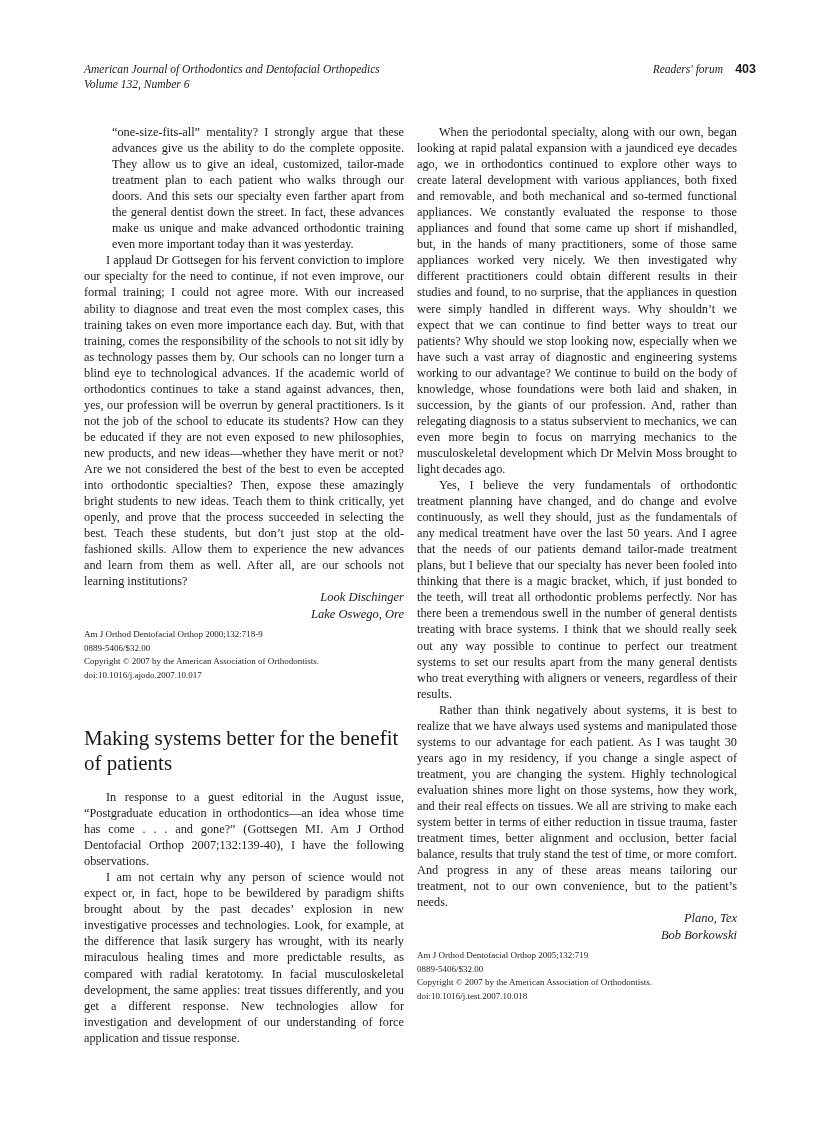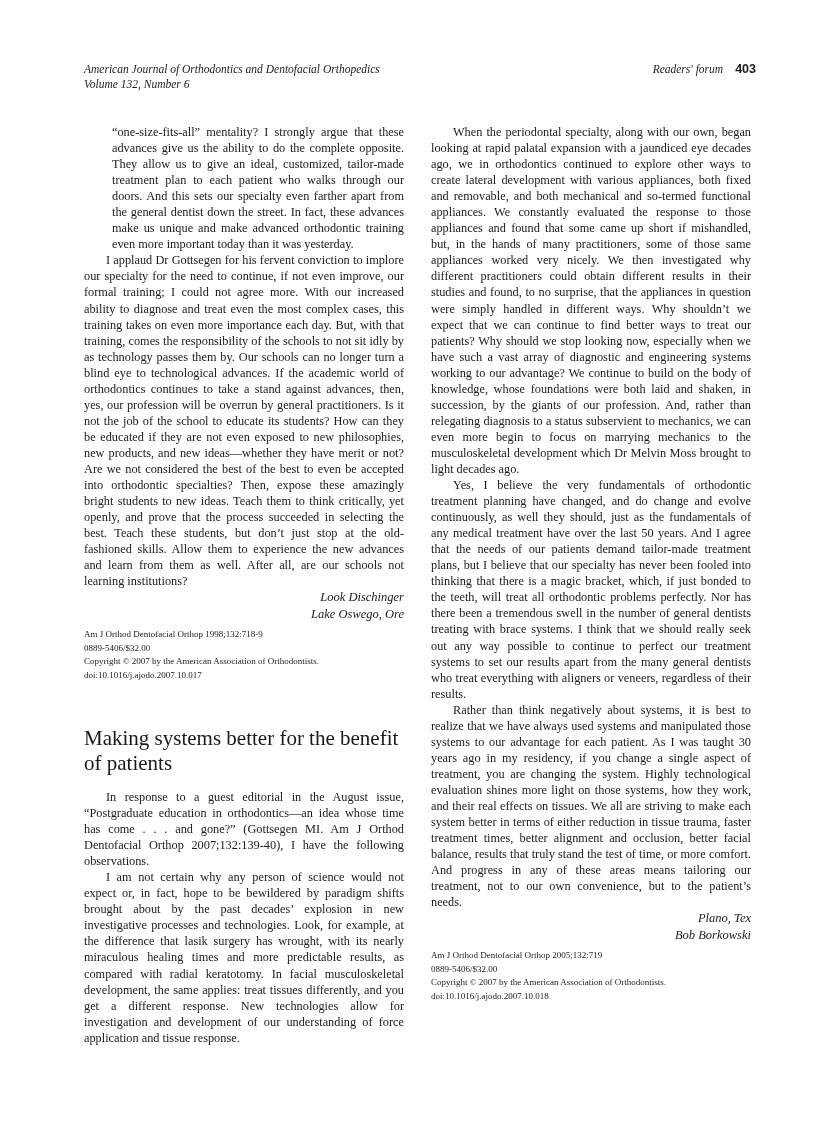--- a/index.html
+++ b/index.html
@@ -38,21 +38,21 @@
     }
     .column {
       position: absolute;
       top: 124px;
       width: 320px;
       font-size: 12.3px;
       line-height: 16.05px;
       text-align: justify;
     }
     .col-left { left: 84px; }
-    .col-right { left: 431px; }
+    .col-right { left: 417px; }
     .column p {
       margin: 0;
       text-indent: 22px;
       hyphens: manual;
     }
     .column p.noindent { text-indent: 0; margin-left: 28px; }
     .signature {
       text-align: right;
       font-style: italic;
       font-size: 12.5px;
@@ -86,21 +86,21 @@
 </div>
 
 <div class="column col-left">
   <p class="noindent">“one-size-fits-all” mentality? I strongly argue that these advances give us the ability to do the complete opposite. They allow us to give an ideal, customized, tailor-made treatment plan to each patient who walks through our doors. And this sets our specialty even farther apart from the general dentist down the street. In fact, these advances make us unique and make advanced orthodontic training even more important today than it was yesterday.</p>
   <p>I applaud Dr Gottsegen for his fervent conviction to implore our specialty for the need to continue, if not even improve, our formal training; I could not agree more. With our increased ability to diagnose and treat even the most complex cases, this training takes on even more importance each day. But, with that training, comes the responsibility of the schools to not sit idly by as technology passes them by. Our schools can no longer turn a blind eye to technological advances. If the academic world of orthodontics continues to take a stand against advances, then, yes, our profession will be overrun by general practitioners. Is it not the job of the school to educate its students? How can they be educated if they are not even exposed to new philosophies, new products, and new ideas—whether they have merit or not? Are we not considered the best of the best to even be accepted into orthodontic specialties? Then, expose these amazingly bright students to new ideas. Teach them to think critically, yet openly, and prove that the process succeeded in selecting the best. Teach these students, but don’t just stop at the old-fashioned skills. Allow them to experience the new advances and learn from them as well. After all, are our schools not learning institutions?</p>
   <div class="signature">
     <div>Look Dischinger</div>
     <div>Lake Oswego, Ore</div>
   </div>
   <div class="citation">
-    <div>Am J Orthod Dentofacial Orthop 1998;132:718-9</div>
+    <div>Am J Orthod Dentofacial Orthop 2000;132:718-9</div>
     <div>0889-5406/$32.00</div>
     <div>Copyright © 2007 by the American Association of Orthodontists.</div>
     <div>doi:10.1016/j.ajodo.2007.10.017</div>
   </div>
 
   <h2 class="article-title">Making systems better for the benefit of patients</h2>
   <p>In response to a guest editorial in the August issue, “Postgraduate education in orthodontics—an idea whose time has come . . . and gone?” (Gottsegen MI. Am J Orthod Dentofacial Orthop 2007;132:139-40), I have the following observations.</p>
   <p>I am not certain why any person of science would not expect or, in fact, hope to be bewildered by paradigm shifts brought about by the past decades’ explosion in new investigative processes and technologies. Look, for example, at the difference that lasik surgery has wrought, with its nearly miraculous healing times and more predictable results, as compared with radial keratotomy. In facial musculoskeletal development, the same applies: treat tissues differently, and you get a different response. New technologies allow for investigation and development of our understanding of force application and tissue response.</p>
 </div>
 
@@ -109,15 +109,15 @@
   <p>Yes, I believe the very fundamentals of orthodontic treatment planning have changed, and do change and evolve continuously, as well they should, just as the fundamentals of any medical treatment have over the last 50 years. And I agree that the needs of our patients demand tailor-made treatment plans, but I believe that our specialty has never been fooled into thinking that there is a magic bracket, which, if just bonded to the teeth, will treat all orthodontic problems perfectly. Nor has there been a tremendous swell in the number of general dentists treating with brace systems. I think that we should really seek out any way possible to continue to perfect our treatment systems to set our results apart from the many general dentists who treat everything with aligners or veneers, regardless of their results.</p>
   <p>Rather than think negatively about systems, it is best to realize that we have always used systems and manipulated those systems to our advantage for each patient. As I was taught 30 years ago in my residency, if you change a single aspect of treatment, you are changing the system. Highly technological evaluation shines more light on those systems, how they work, and their real effects on tissues. We all are striving to make each system better in terms of either reduction in tissue trauma, faster treatment times, better alignment and occlusion, better facial balance, results that truly stand the test of time, or more comfort. And progress in any of these areas means tailoring our treatment, not to our own convenience, but to the patient’s needs.</p>
   <div class="signature">
     <div>Plano, Tex</div>
     <div>Bob Borkowski</div>
   </div>
   <div class="citation">
     <div>Am J Orthod Dentofacial Orthop 2005;132:719</div>
     <div>0889-5406/$32.00</div>
     <div>Copyright © 2007 by the American Association of Orthodontists.</div>
-    <div>doi:10.1016/j.ajodo.2007.10.018</div>
+    <div>doi:10.1016/j.test.2007.10.018</div>
   </div>
 </div>
 
 </body></html>

